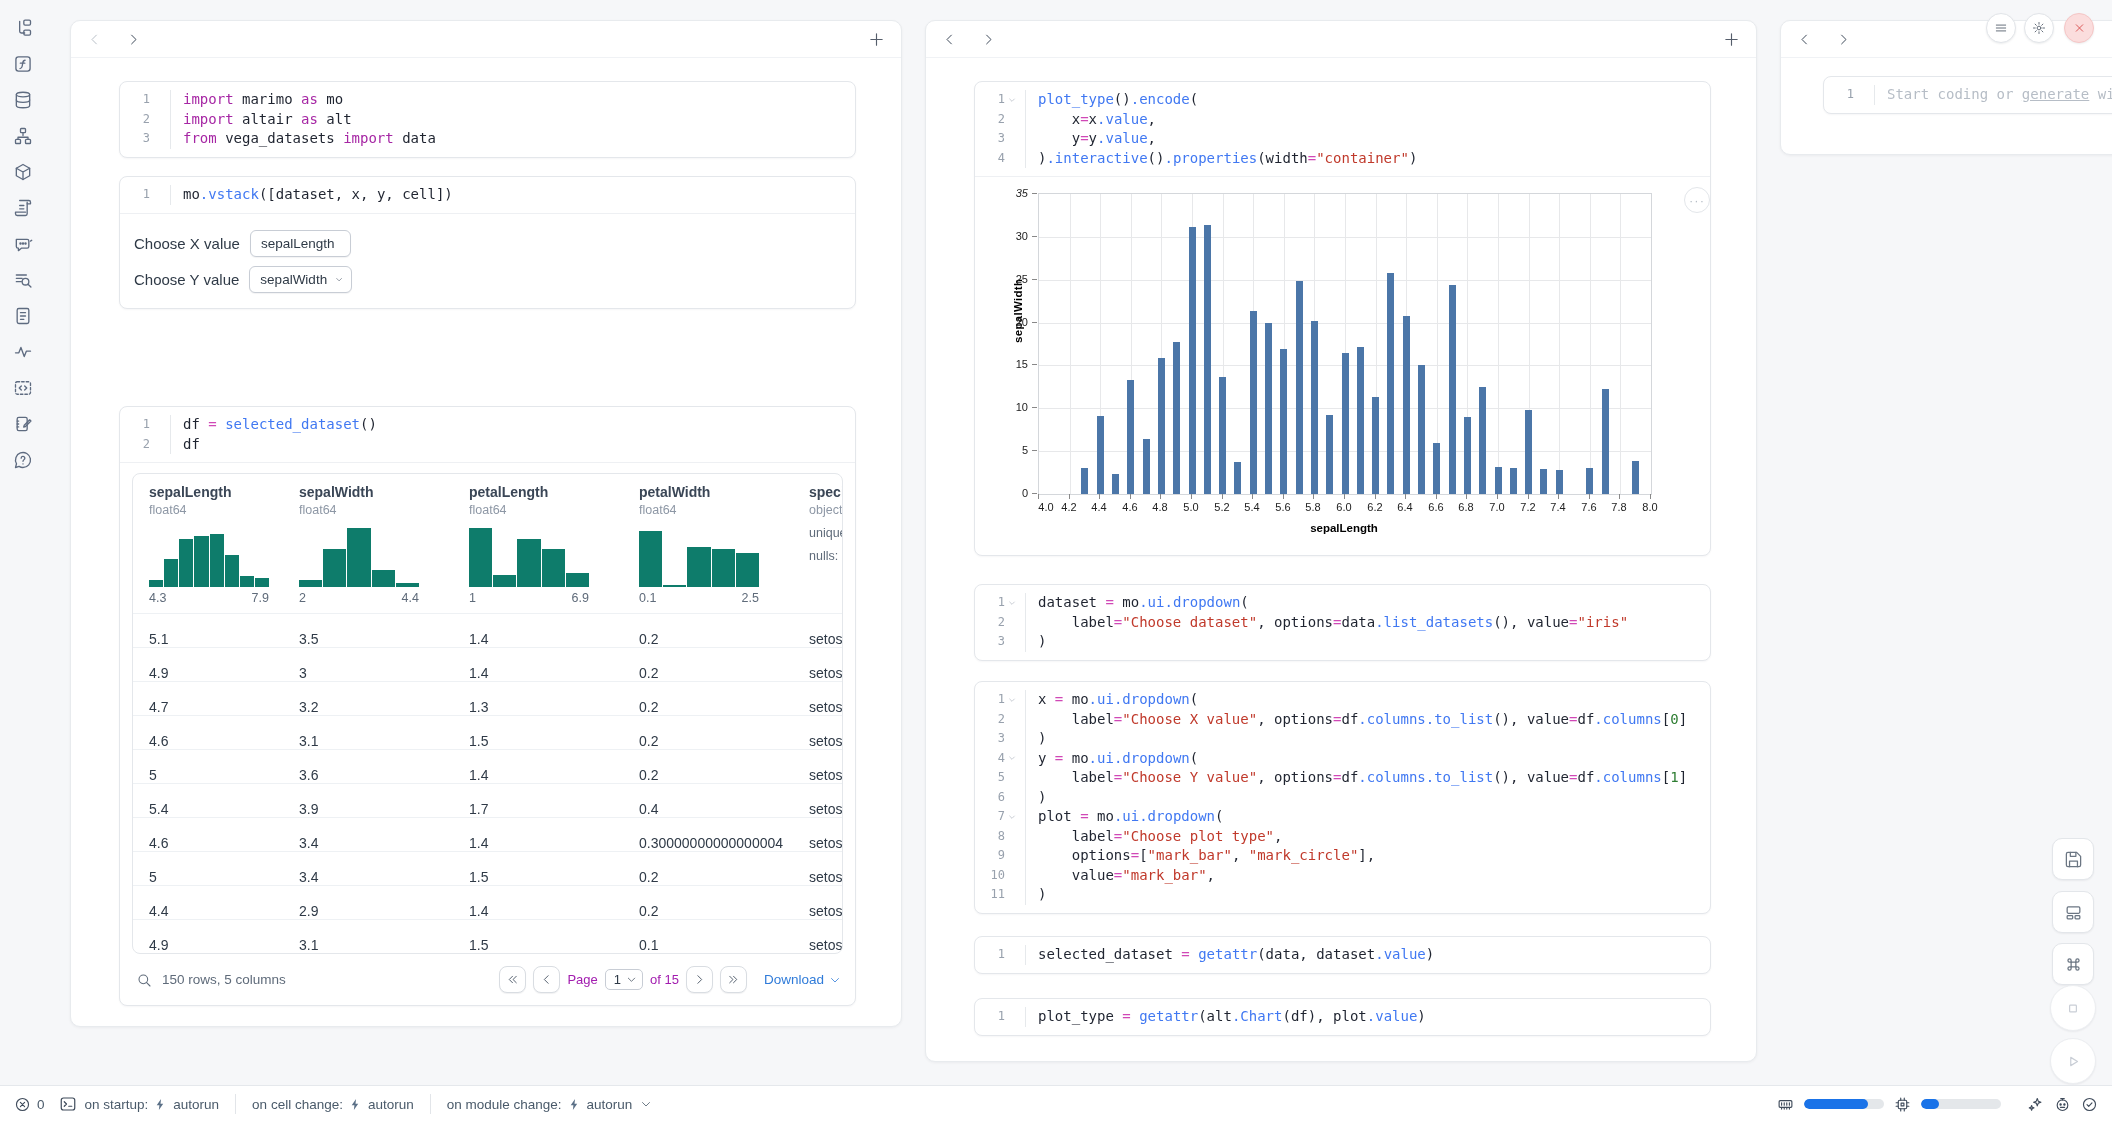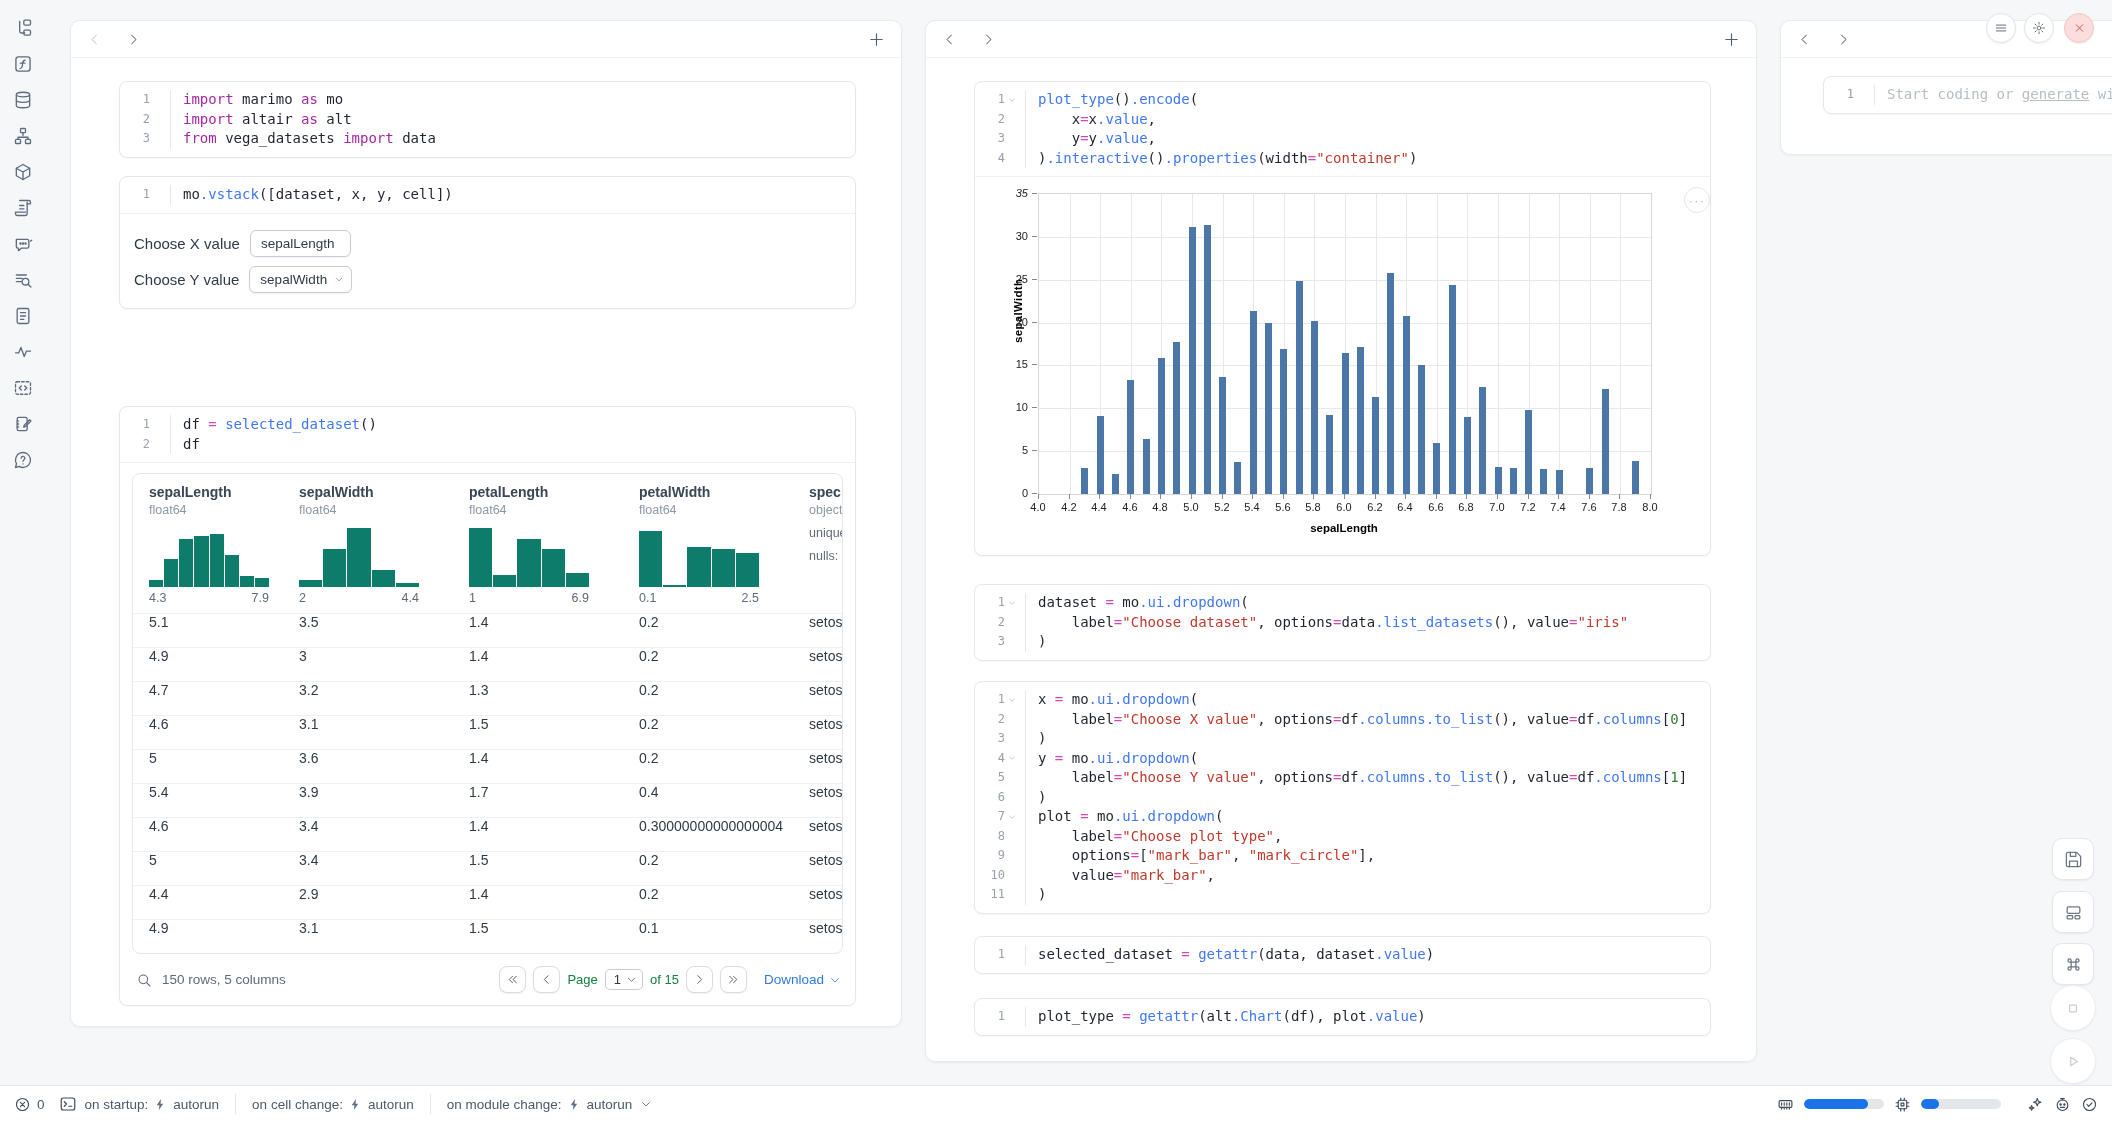--- a/index.html
+++ b/index.html
@@ -56,29 +56,29 @@
   
   .table-card{margin:10px 12px 0 12px;border:1px solid #e4e7eb;border-radius:8px;overflow:hidden;background:#fff}
   .thead{display:flex;padding:10px 0 8px 0}
   .th{flex:none;box-sizing:border-box;padding-left:16px;overflow:hidden}
   .th-name{font-weight:bold;font-size:14px;color:#3a4656;white-space:nowrap}
   .th-type{font-size:12.5px;color:#8d97a5;margin-top:3px;white-space:nowrap}
   .th-extra{font-size:12.5px;color:#5f6b7a;margin-top:9px;white-space:nowrap}
   .hist{height:62px;width:120px;display:flex;align-items:flex-end;gap:1px;margin-top:8px}
   .hb{flex:1;background:#0e7c6b}
   .hist-range{width:120px;display:flex;justify-content:space-between;font-size:12.5px;color:#5f6b7a;margin-top:4px}
-  .trow{display:flex;border-top:1px solid #eef1f4;height:33px;align-items:flex-start}
+  .trow{display:flex;border-top:1px solid #eef1f4;height:33px;align-items:flex-end}
   .td{flex:none;box-sizing:border-box;padding-left:16px;font-size:14px;color:#2f3a47;white-space:nowrap;overflow:hidden}
   .tfooter{display:flex;align-items:center;padding:12px 14px 12px 16px;gap:10px;font-size:13.5px;color:#5f6b7a}
   .ticon{width:16px;height:16px;color:#5f6b7a;cursor:pointer}
   .pager{margin-left:auto;display:flex;align-items:center;gap:7px}
   .pbtn{width:27px;height:27px;border:1px solid #d9dde2;border-radius:8px;background:#fff;color:#3f4b5b;
         display:flex;align-items:center;justify-content:center;box-shadow:0 1px 1px rgba(15,23,42,.06);cursor:pointer;padding:0}
   .pbtn svg{width:13px;height:13px}
-  .plabel{color:#15803d;font-size:13px}
+  .plabel{color:#a21caf;font-size:13px}
   .pselect{display:inline-flex;align-items:center;border:1px solid #c8cdd5;border-radius:5px;padding:2px 5px 2px 8px;
            font-size:13px;color:#2f3a47;cursor:pointer;background:#fff}
   .pselect .ic{width:11px;height:11px;margin-left:5px;color:#3f4b5b}
   .download{display:inline-flex;align-items:center;color:#2f7bd9;font-size:13.5px;margin-left:10px;cursor:pointer}
   .download .ic{width:12px;height:12px;margin-left:5px;color:#2f7bd9}
 
   
   .chart-wrap{position:relative;height:368px;margin:4px 0 6px 7px}
   .plot{position:absolute;left:56px;top:12px;width:612px;height:300px;border:1px solid #d4d7db;background:#fff}
   .gl-h{position:absolute;left:0;width:100%;height:1px;background:#e7e8ea}
@@ -593,21 +593,21 @@
         <div class="ylabel" style="top: 177.429px;">15</div>
         <div class="ytick" style="top: 140.571px;"></div>
         <div class="ylabel" style="top: 134.571px;">20</div>
         <div class="ytick" style="top: 97.7143px;"></div>
         <div class="ylabel" style="top: 91.7143px;">25</div>
         <div class="ytick" style="top: 54.8571px;"></div>
         <div class="ylabel" style="top: 48.8571px;">30</div>
         <div class="ytick" style="top: 12px;"></div>
         <div class="ylabel" style="top: 6px; font-style: italic;">35</div>
         <div class="xtick" style="left: 56px;"></div>
-        <div class="xlabel" style="left: 56px;">4.0</div>
+        <div class="xlabel" style="left: 64px;">4.0</div>
         <div class="xtick" style="left: 87px;"></div>
         <div class="xlabel" style="left: 87px;">4.2</div>
         <div class="xtick" style="left: 117px;"></div>
         <div class="xlabel" style="left: 117px;">4.4</div>
         <div class="xtick" style="left: 148px;"></div>
         <div class="xlabel" style="left: 148px;">4.6</div>
         <div class="xtick" style="left: 178px;"></div>
         <div class="xlabel" style="left: 178px;">4.8</div>
         <div class="xtick" style="left: 209px;"></div>
         <div class="xlabel" style="left: 209px;">5.0</div>

